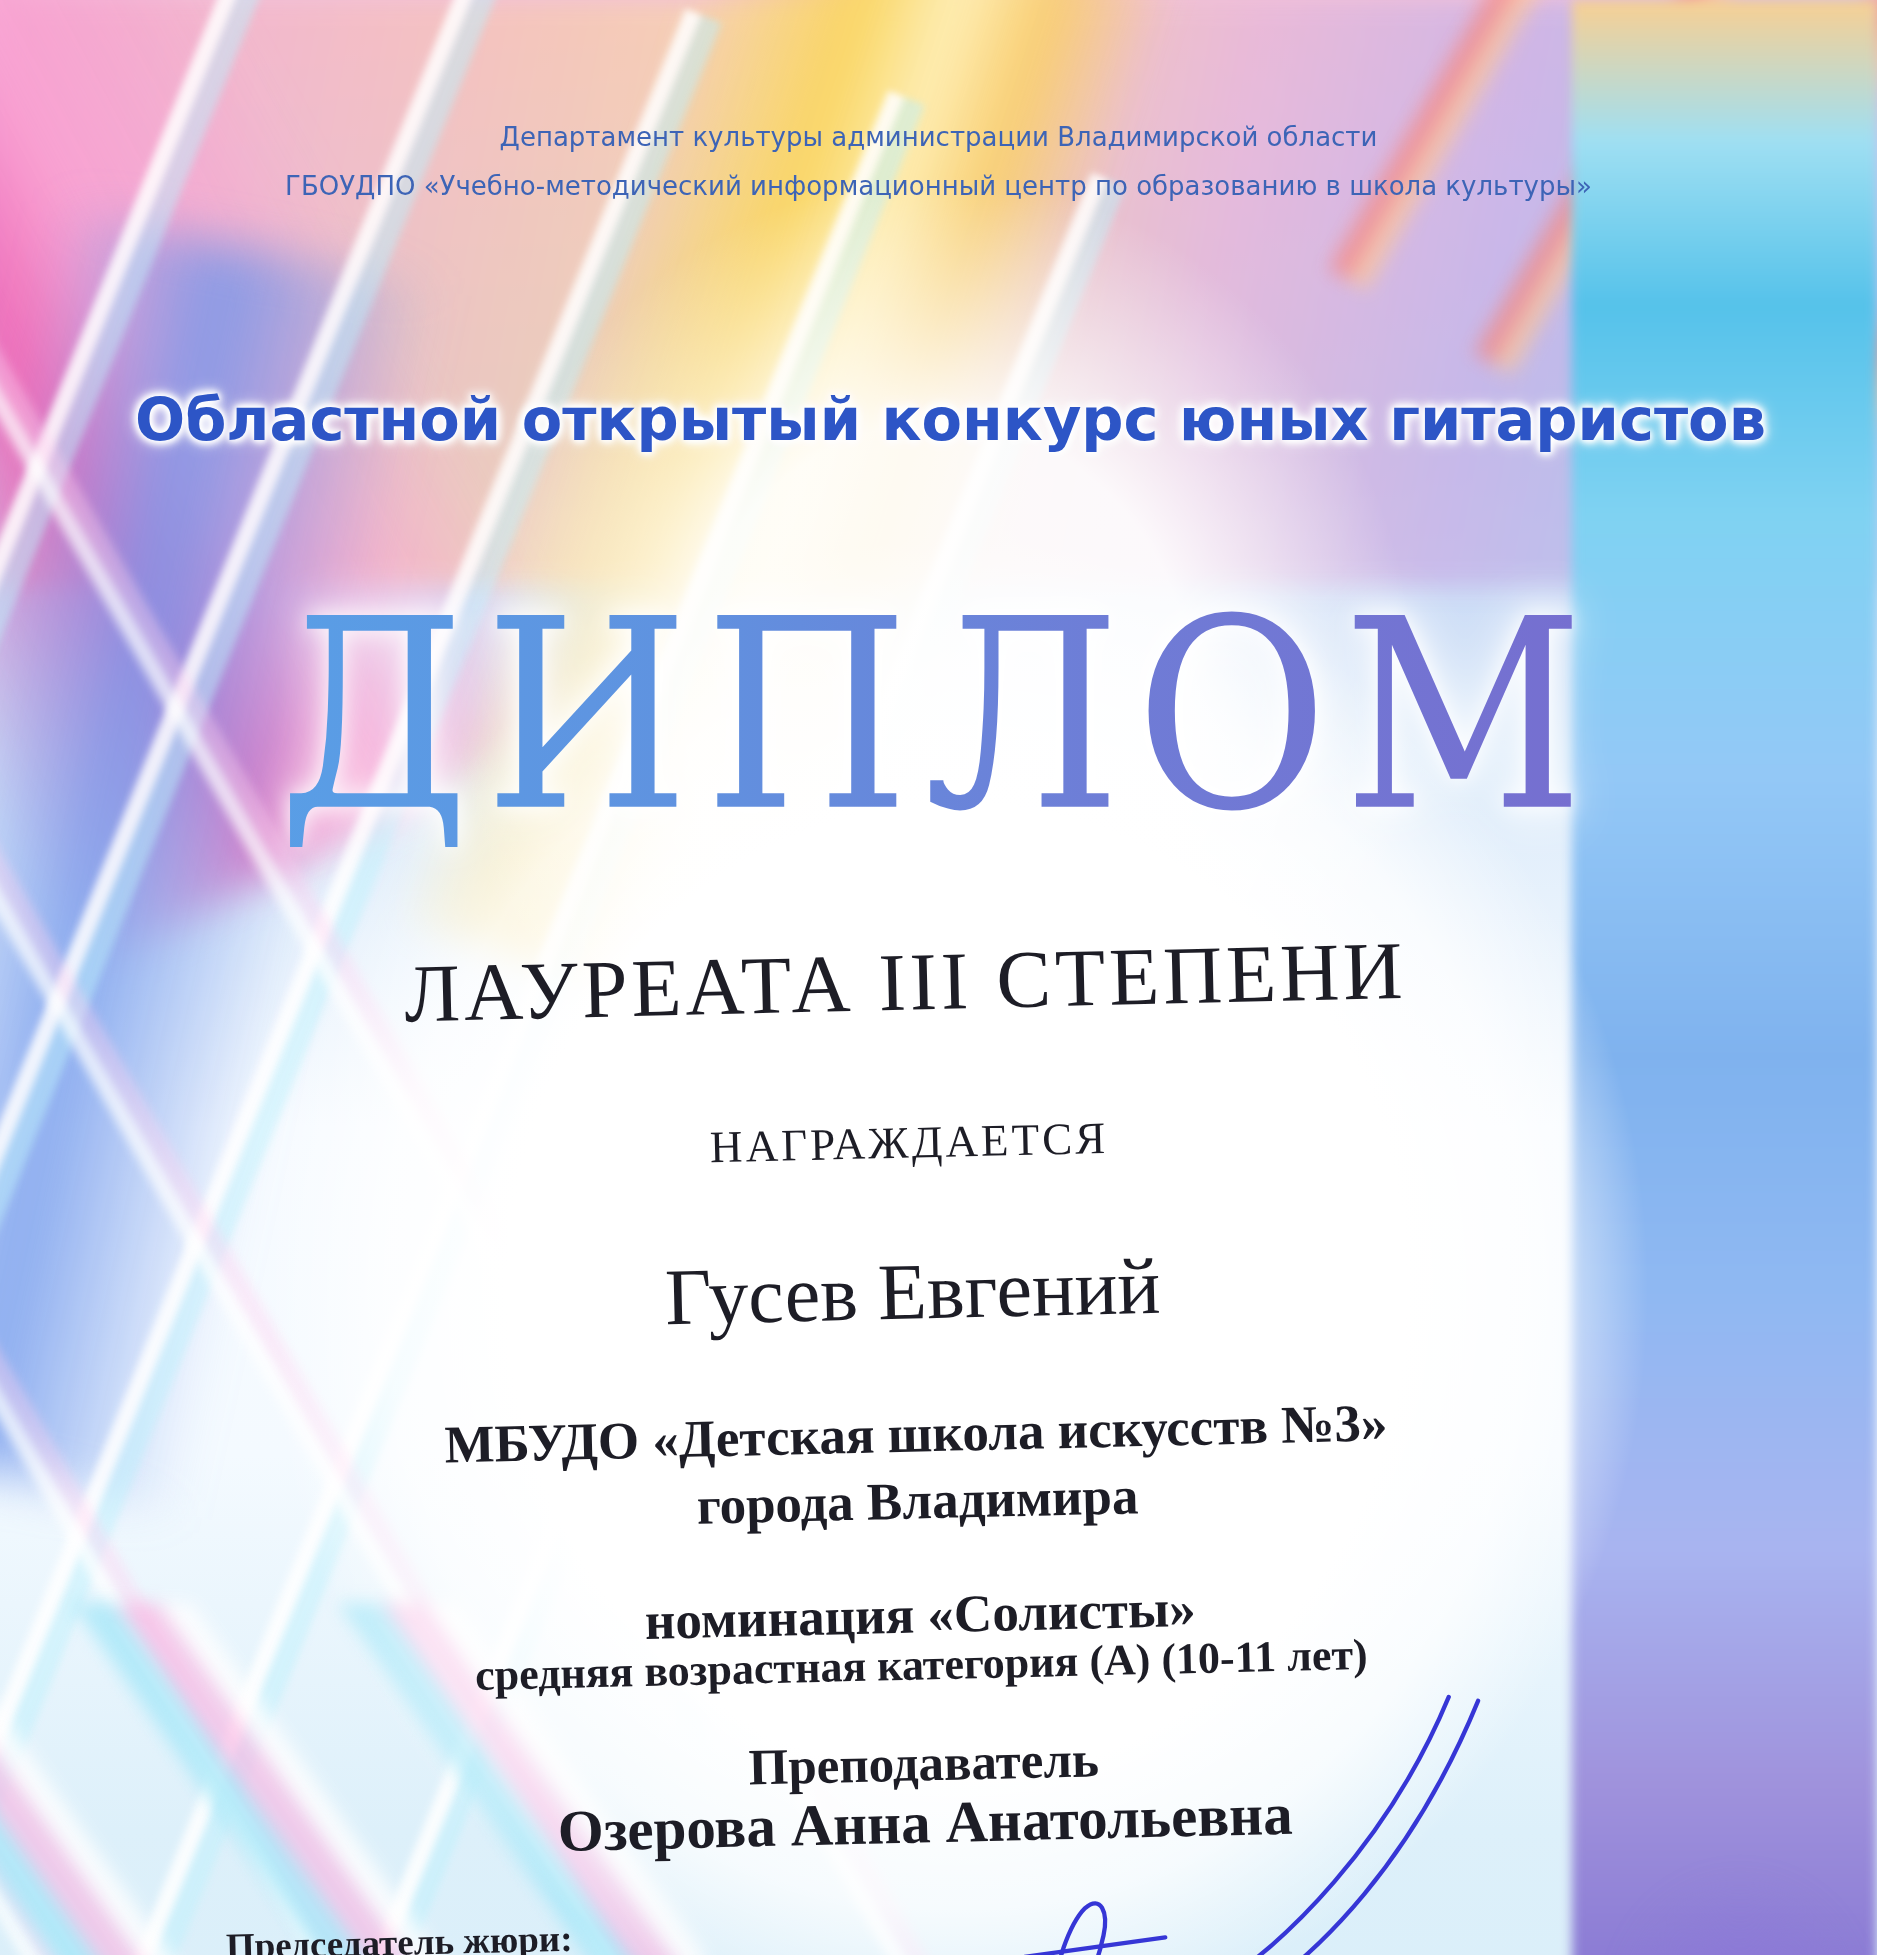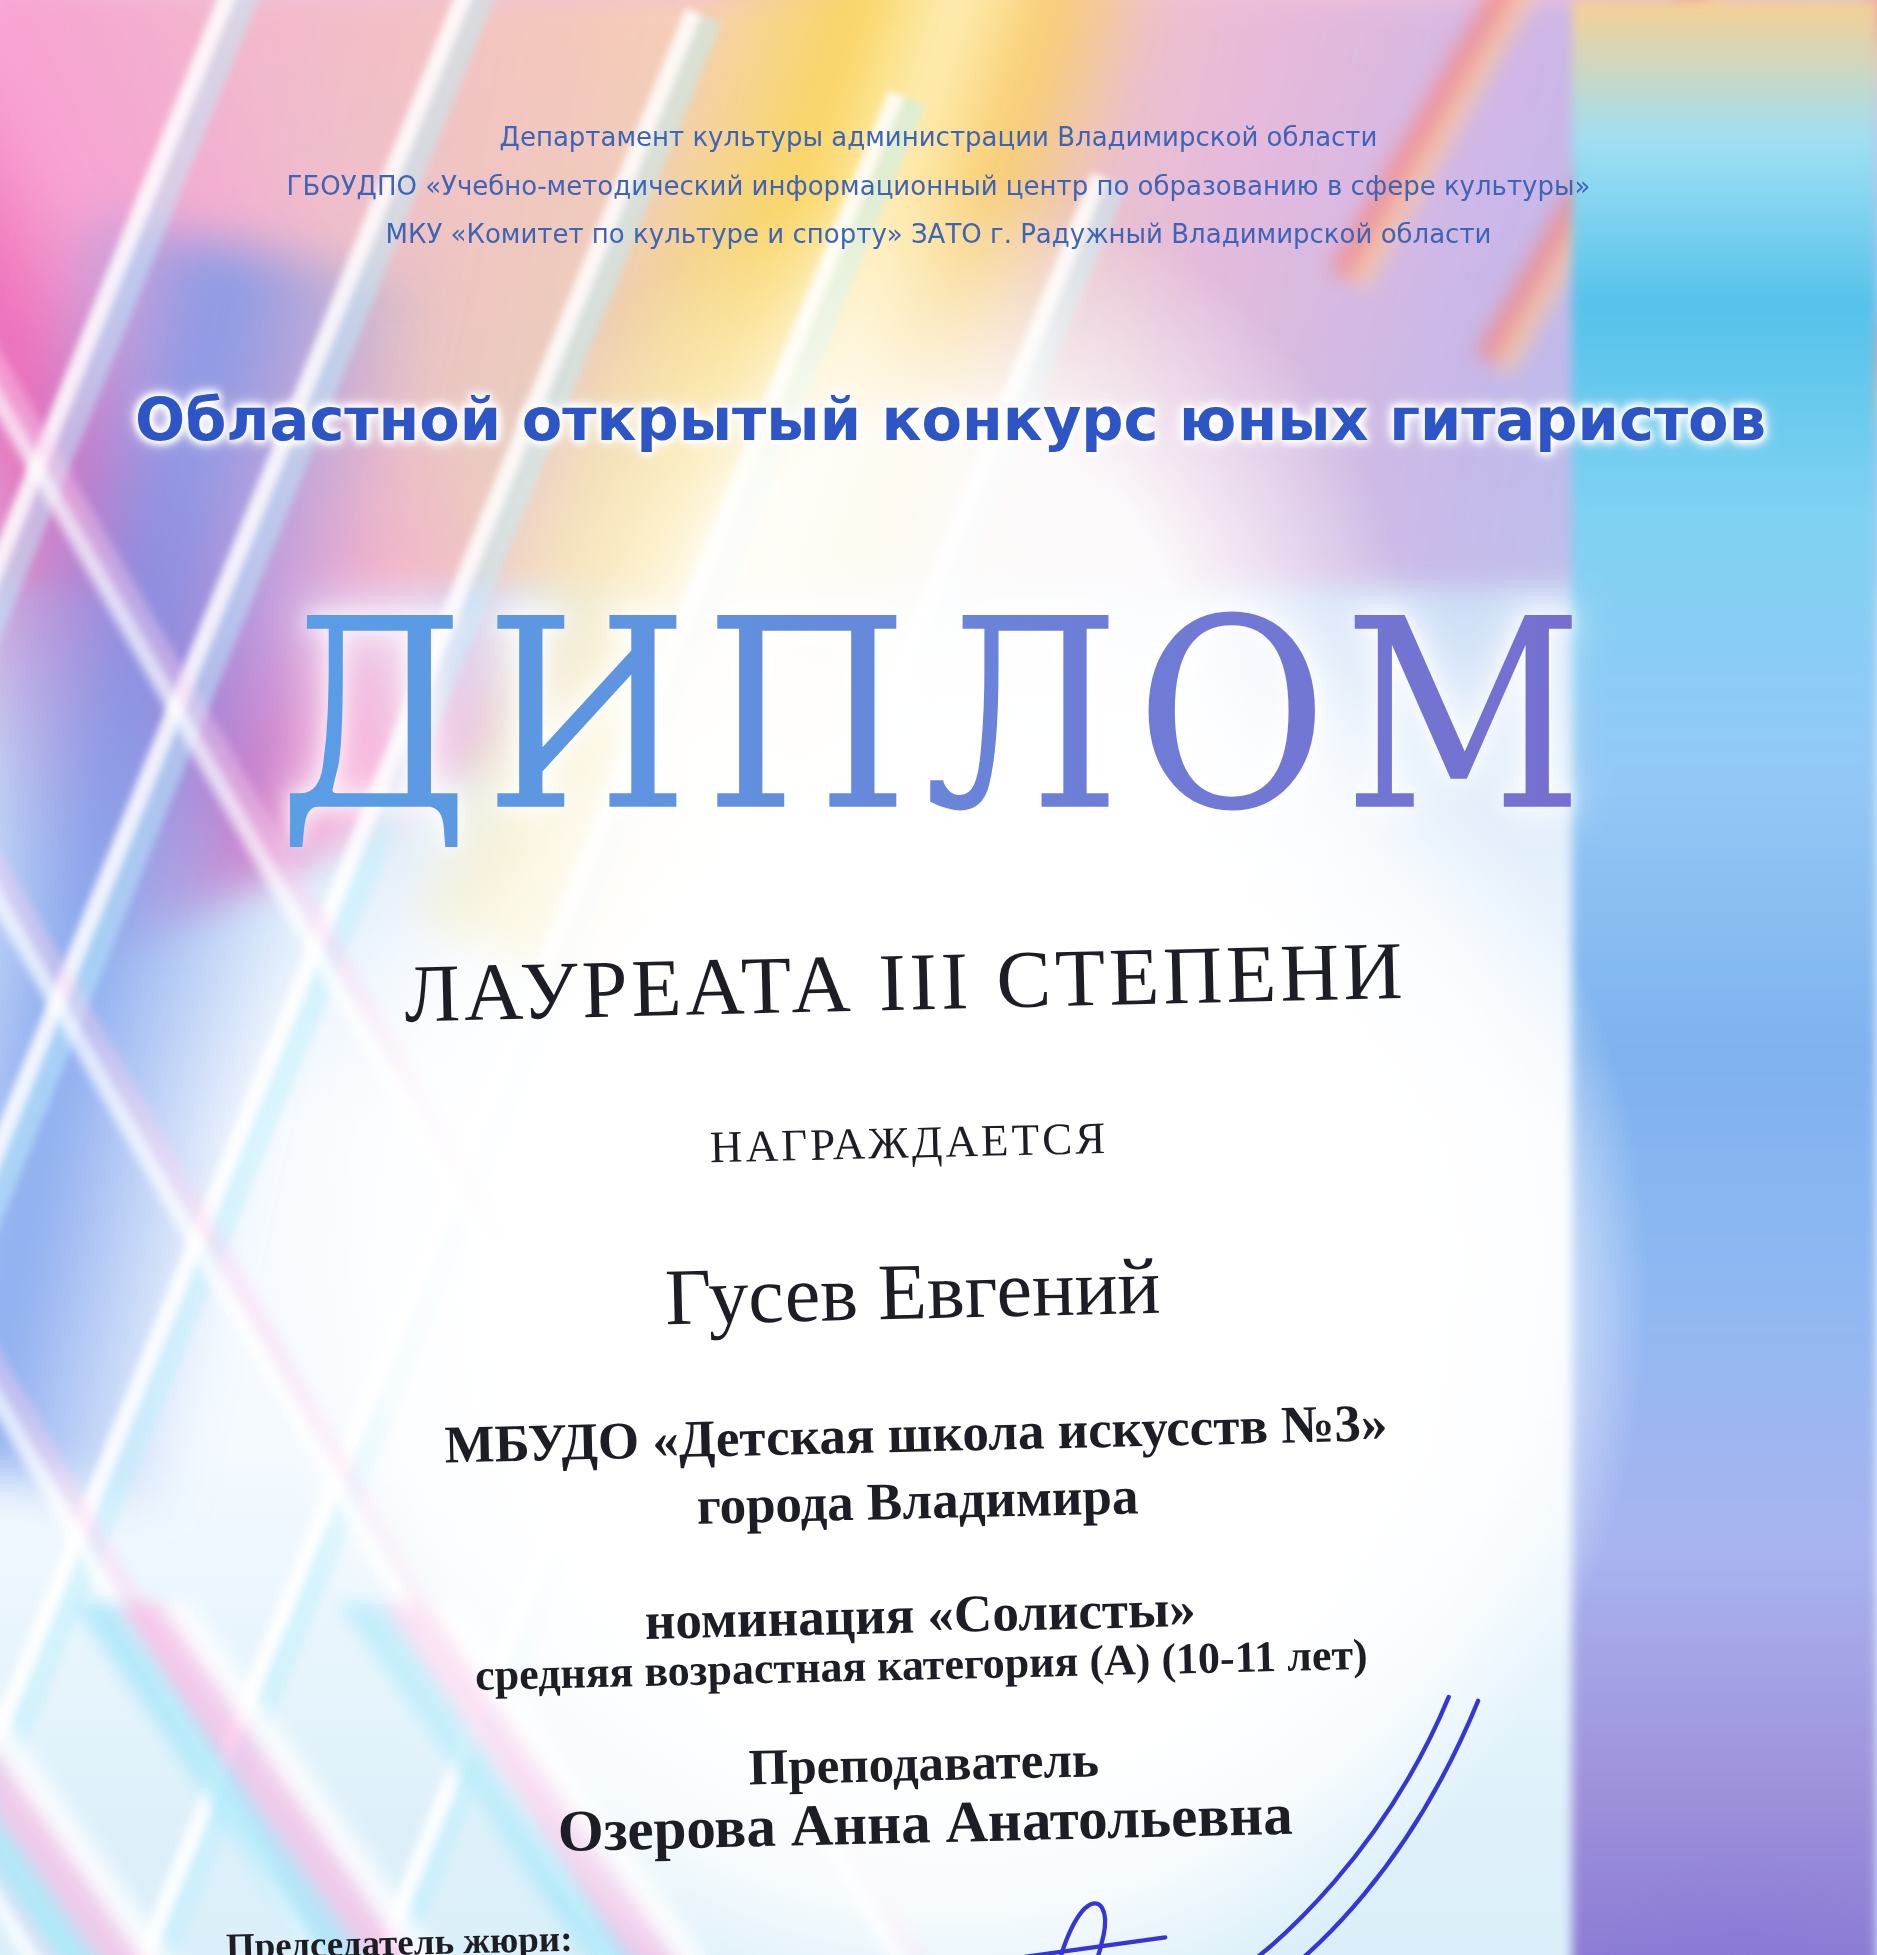--- a/index.html
+++ b/index.html
@@ -96,22 +96,21 @@
     <div class="bg-topright"></div>
     <div class="bg-rightband"></div>
     <div class="bg-purplepatch"></div>
     <div class="bg-bottomleft"></div>
     <div class="bg-centerglow"></div>
     <div class="bg-centerglow2"></div>
   </div>
 
   <div class="print-layer">
     <div class="cline hdr" style="top:122px">Департамент культуры администрации Владимирской области</div>
-    <div class="cline hdr" style="top:171px">ГБОУДПО «Учебно-методический информационный центр по образованию в сфере культуры»</div>
-    <div class="cline hdr" style="top:219px">МКУ «Комитет по культуре и спорту» ЗАТО г. Радужный Владимирской области</div>
+    <div class="cline hdr" style="top:171px">ГБОУДПО «Учебно-методический информационный центр по образованию в школа культуры»</div>
     <div class="cline title" style="top:385px">Областной открытый конкурс юных гитаристов</div>
     <div class="cline diploma-word" style="top:598px">ДИПЛОМ</div>
   </div>
 
   <div class="typed-layer">
     <div class="cline degree" style="top:935px">ЛАУРЕАТА III СТЕПЕНИ</div>
     <div class="cline awarded" style="top:1116px">НАГРАЖДАЕТСЯ</div>
     <div class="cline rname" style="top:1246px">Гусев Евгений</div>
     <div class="cline school" style="top:1403px">МБУДО «Детская школа искусств №3»</div>
     <div class="cline school" style="top:1470px">города Владимира</div>

